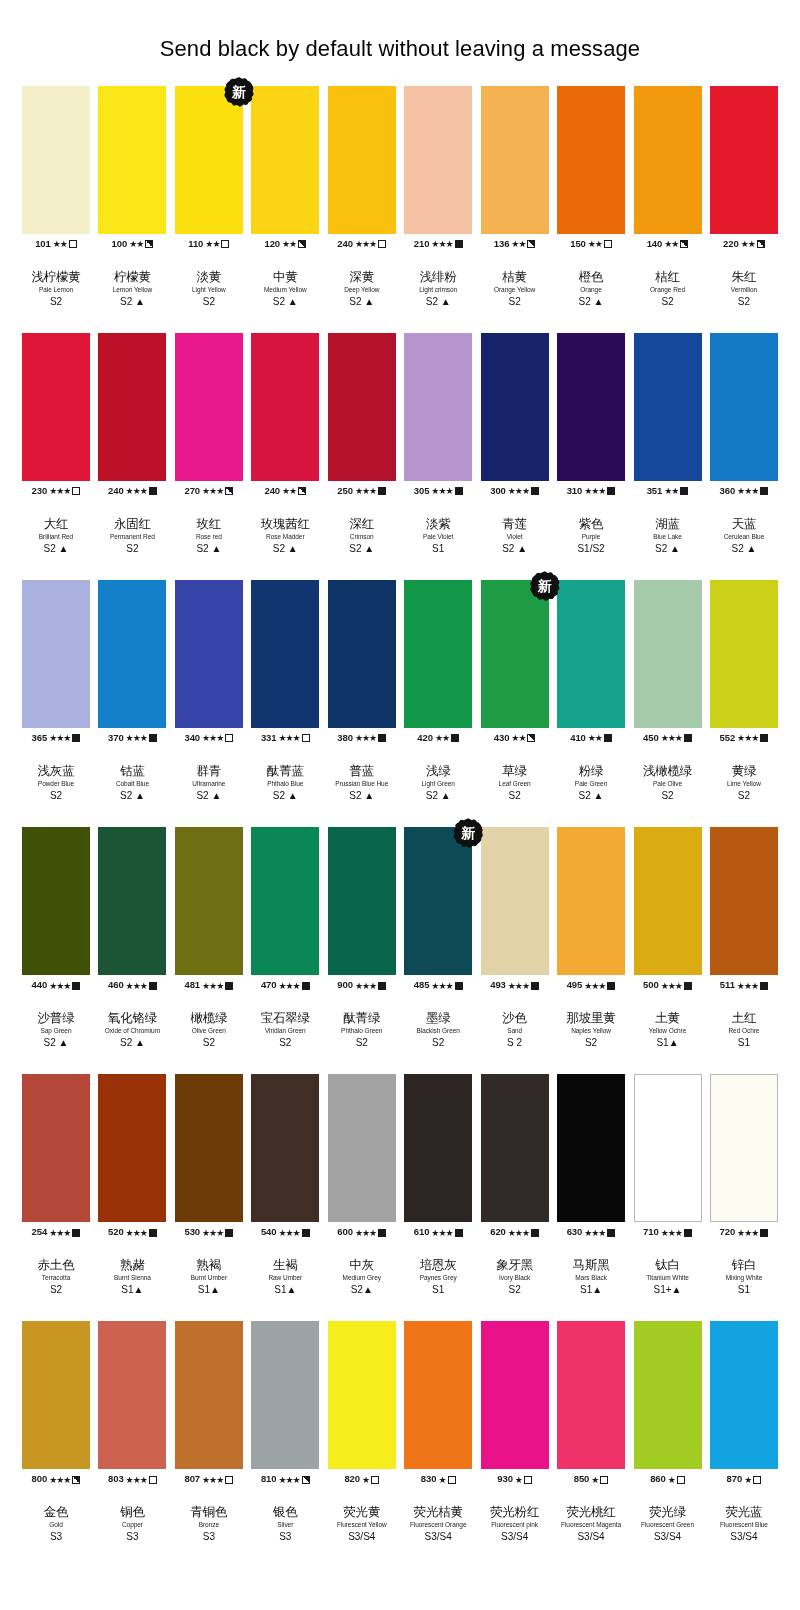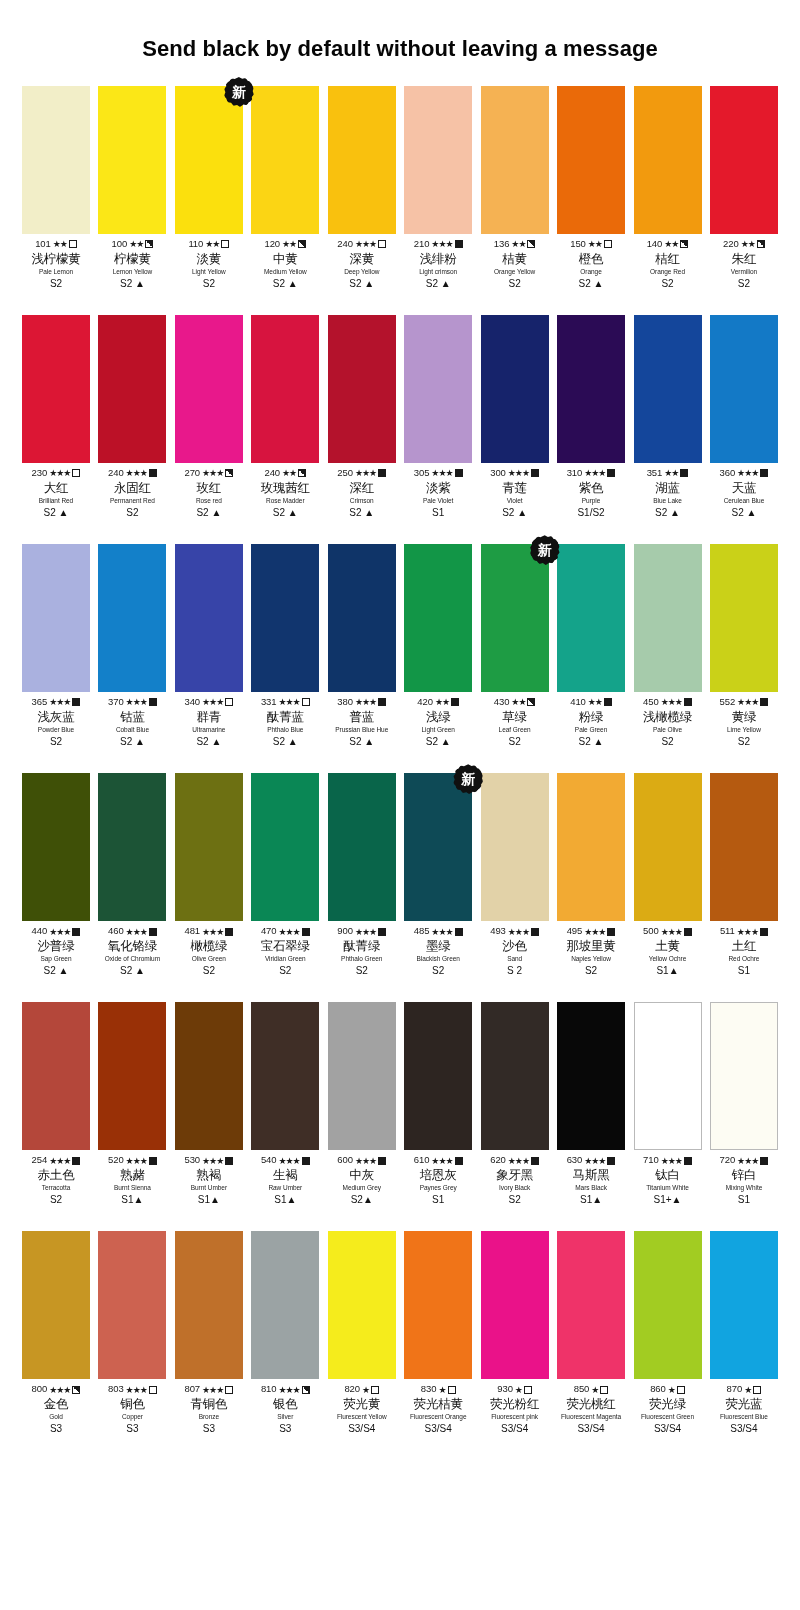--- a/index.html
+++ b/index.html
@@ -21,21 +21,21 @@
     text-align: center;
     font-size: 21px;
     font-weight: 400;
     letter-spacing: 0.2px;
     color: #0d0d0d;
     margin: 6px 0 0 0;
   }
   .title-2 {
     text-align: center;
     font-size: 22px;
-    font-weight: 700;
+    font-weight: 400;
     letter-spacing: 0.1px;
     color: #060606;
     margin: 18px 0 0 0;
   }
 
   .grid {
     margin-top: 14px;
     padding: 0 22px;
   }
   .row {
@@ -95,40 +95,40 @@
   .line-code {
     display: flex;
     justify-content: center;
     align-items: center;
     gap: 2px;
     font-size: 9.5px;
     color: #1a1a1a;
     white-space: nowrap;
     letter-spacing: -0.1px;
   }
-  .code { font-weight: 400; }
+  .code { font-weight: 700; }
   .stars { letter-spacing: -1px; font-size: 9px; }
   .opq {
     display: inline-block;
     width: 8px; height: 8px;
     border: 1px solid #1a1a1a;
     position: relative;
     vertical-align: -1px;
   }
   .opq.semi::after {
     content: "";
     position: absolute;
     left: 0; top: 0; right: 0; bottom: 0;
     background: linear-gradient(to bottom left, #1a1a1a 0 50%, transparent 50% 100%);
   }
   .opq.full { background: #1a1a1a; }
 
   .name-cn {
     font-size: 12.5px;
-    margin-top: 2px;
+    margin-top: 20px;
     color: #101010;
     white-space: nowrap;
     letter-spacing: -0.2px;
   }
   .name-en {
     font-size: 6.5px;
     margin-top: 2px;
     color: #222;
     white-space: nowrap;
     letter-spacing: -0.05px;

